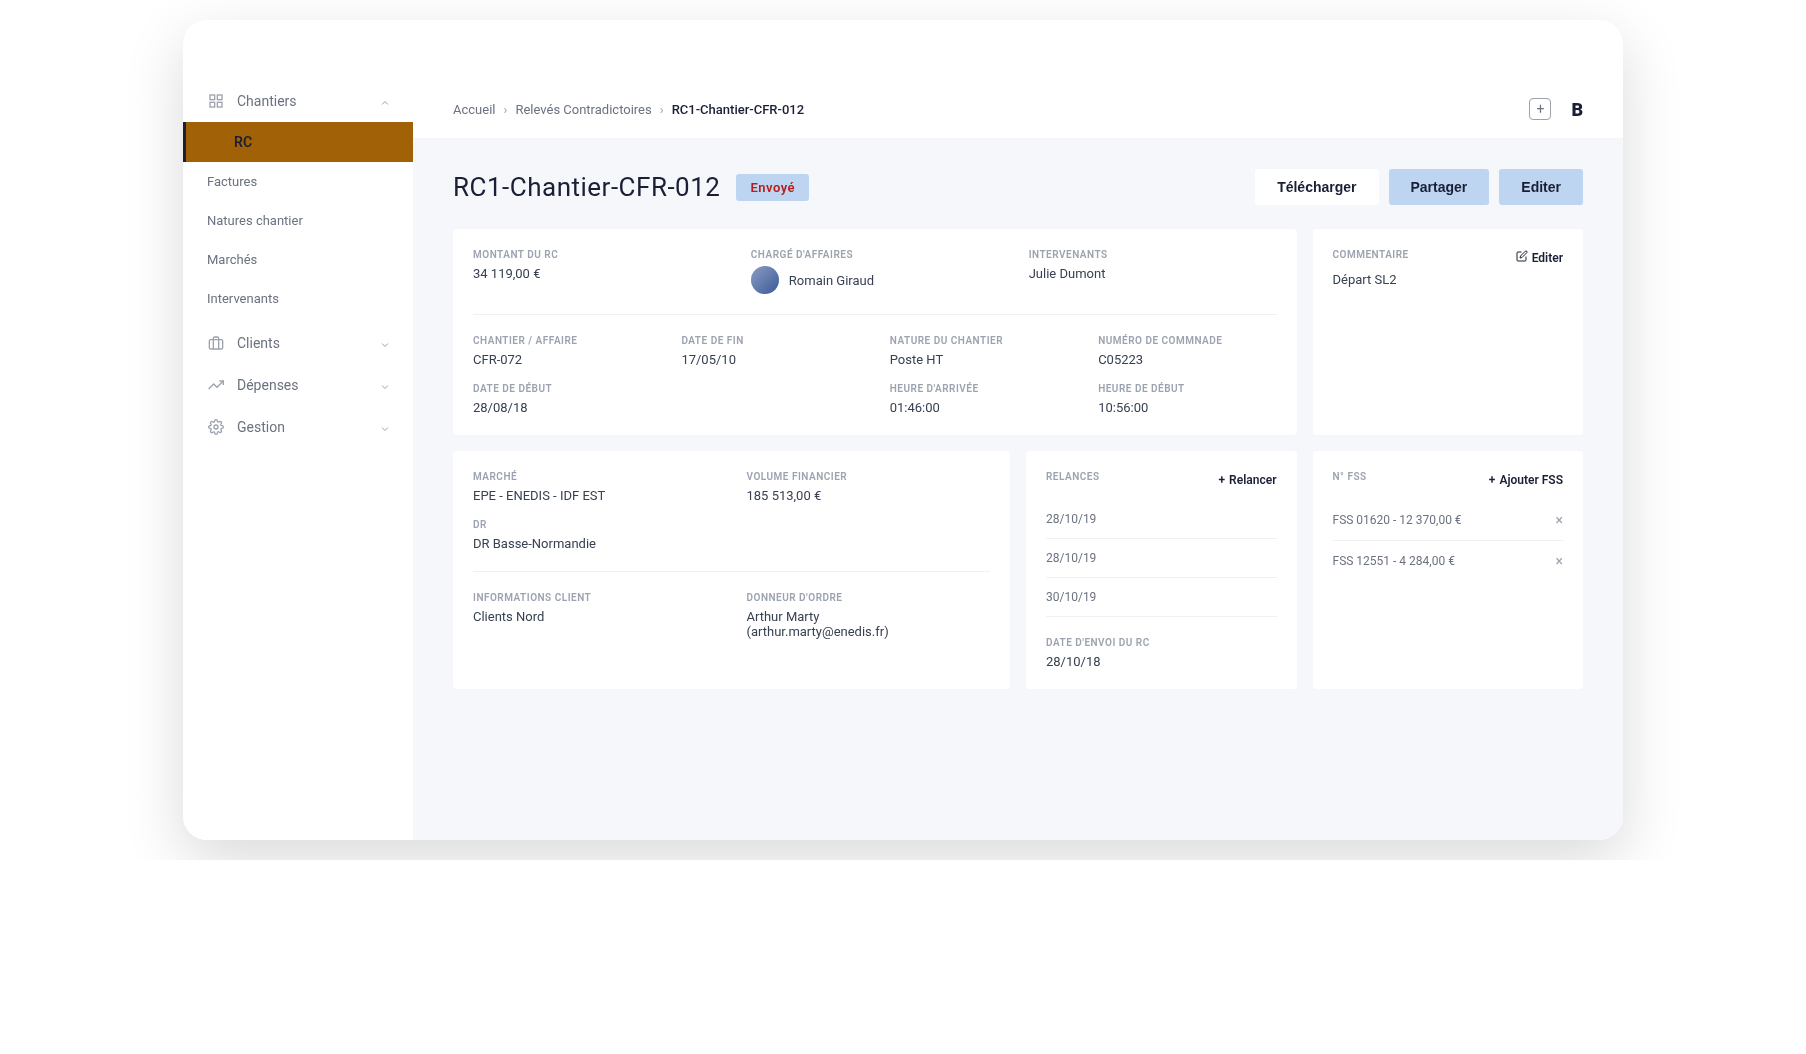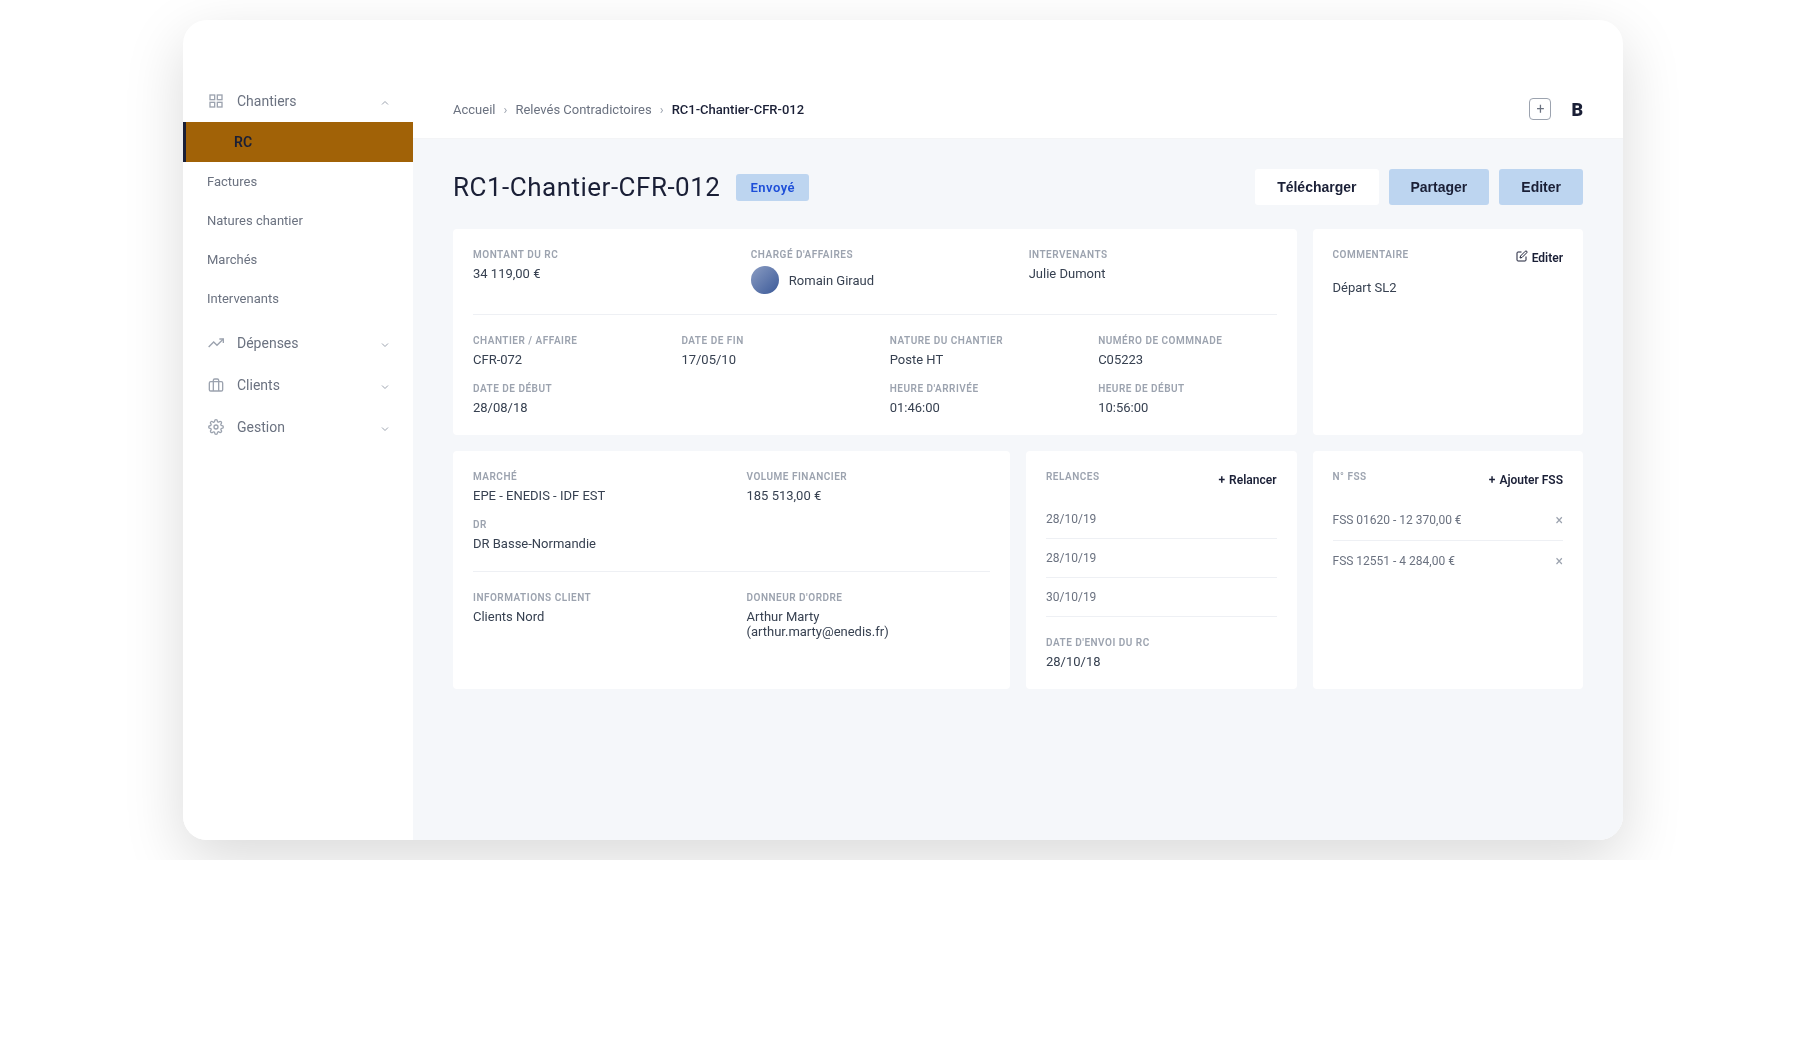--- a/index.html
+++ b/index.html
@@ -154,21 +154,21 @@
       font-size: 26px;
       font-weight: 400;
       color: #1a1f36;
       letter-spacing: 0.5px;
       display: flex;
       align-items: center;
       gap: 16px;
     }
     .status-badge {
       background: #bdd5f0;
-      color: #1d4ed8;
+      color: #b91c1c;
       padding: 6px 14px;
       border-radius: 3px;
       font-size: 13px;
       font-weight: 600;
     }
     .action-buttons {
       display: flex;
       gap: 10px;
     }
     .btn {
@@ -225,21 +225,21 @@
     .avatar {
       width: 28px;
       height: 28px;
       border-radius: 50%;
       background: linear-gradient(135deg, #8b9dc3, #3b5998);
     }
     .comment-header {
       display: flex;
       justify-content: space-between;
       align-items: center;
-      margin-bottom: 14px;
+      margin-bottom: 6px;
     }
     .edit-link {
       display: flex;
       align-items: center;
       gap: 4px;
       color: #1a1f36;
       font-size: 12px;
       cursor: pointer;
       font-weight: 600;
     }
@@ -317,42 +317,42 @@
         </div>
         <div class="nav-item child">
           <span>Intervenants</span>
         </div>
       </div>
 
       <div class="nav-item parent">
         <div class="nav-item-inner">
           <span class="nav-icon">
             <svg viewBox="0 0 24 24" width="16" height="16" fill="none" stroke="currentColor" stroke-width="2">
-                <polyline points="23 6 13.5 15.5 8.5 10.5 1 18"></polyline>
-                <polyline points="17 6 23 6 23 12"></polyline>
+                <rect x="2" y="7" width="20" height="14" rx="2"></rect>
+                <path d="M16 21V5a2 2 0 0 0-2-2h-4a2 2 0 0 0-2 2v16"></path>
               </svg>
           </span>
-          <span>Dépenses</span>
+          <span>Clients</span>
         </div>
         <span class="chevron">
           <svg viewBox="0 0 24 24" width="12" height="12" fill="none" stroke="currentColor" stroke-width="2">
               <polyline points="6 9 12 15 18 9"></polyline>
             </svg>
         </span>
       </div>
 
       <div class="nav-item parent">
         <div class="nav-item-inner">
           <span class="nav-icon">
             <svg viewBox="0 0 24 24" width="16" height="16" fill="none" stroke="currentColor" stroke-width="2">
-                <rect x="2" y="7" width="20" height="14" rx="2"></rect>
-                <path d="M16 21V5a2 2 0 0 0-2-2h-4a2 2 0 0 0-2 2v16"></path>
+                <polyline points="23 6 13.5 15.5 8.5 10.5 1 18"></polyline>
+                <polyline points="17 6 23 6 23 12"></polyline>
               </svg>
           </span>
-          <span>Clients</span>
+          <span>Dépenses</span>
         </div>
         <span class="chevron">
           <svg viewBox="0 0 24 24" width="12" height="12" fill="none" stroke="currentColor" stroke-width="2">
               <polyline points="6 9 12 15 18 9"></polyline>
             </svg>
         </span>
       </div>
 
       <div class="nav-item parent">
         <div class="nav-item-inner">

